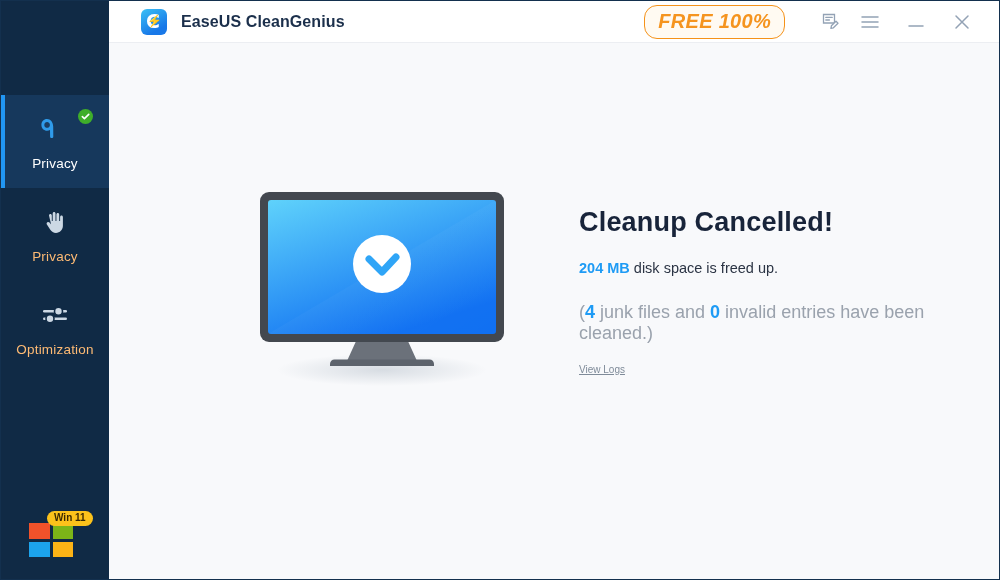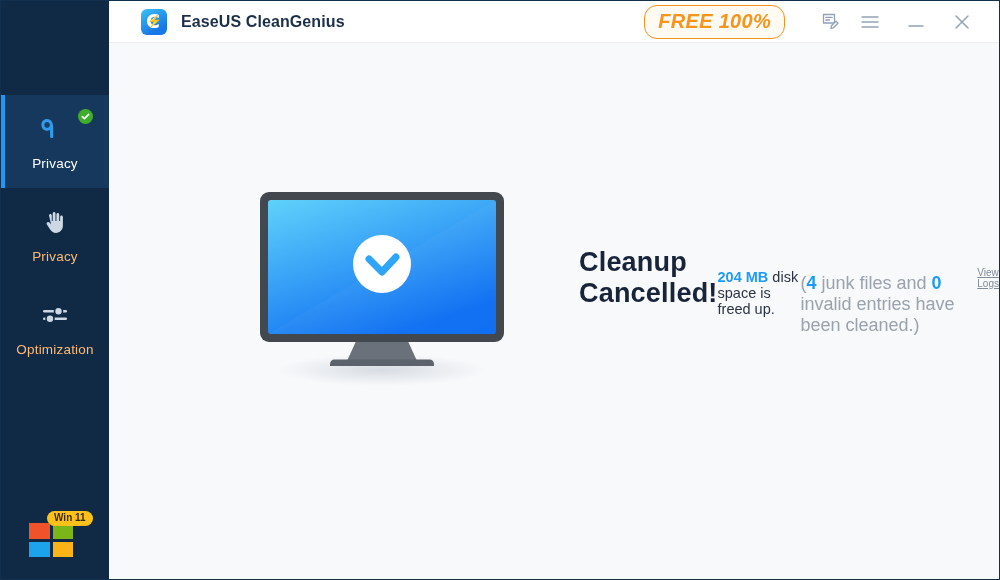--- a/index.html
+++ b/index.html
@@ -130,21 +130,21 @@
     padding:0 0 40px 0;
     position:relative;
   }
   .monitor-wrap {
     width:330px; margin-left:108px;
     display:flex; flex-direction:column; align-items:center;
     flex:0 0 330px;
   }
   .info {
     margin-left:32px;
-    display:flex; 
+    display:flex; flex-direction:column;
     align-items:flex-start;
   }
   .headline {
     font-size:27px; font-weight:bold;
     color:#18243a; letter-spacing:.2px;
   }
   .line1 {
     margin-top:22px;
     font-size:14.5px; color:#2b3444;
   }

